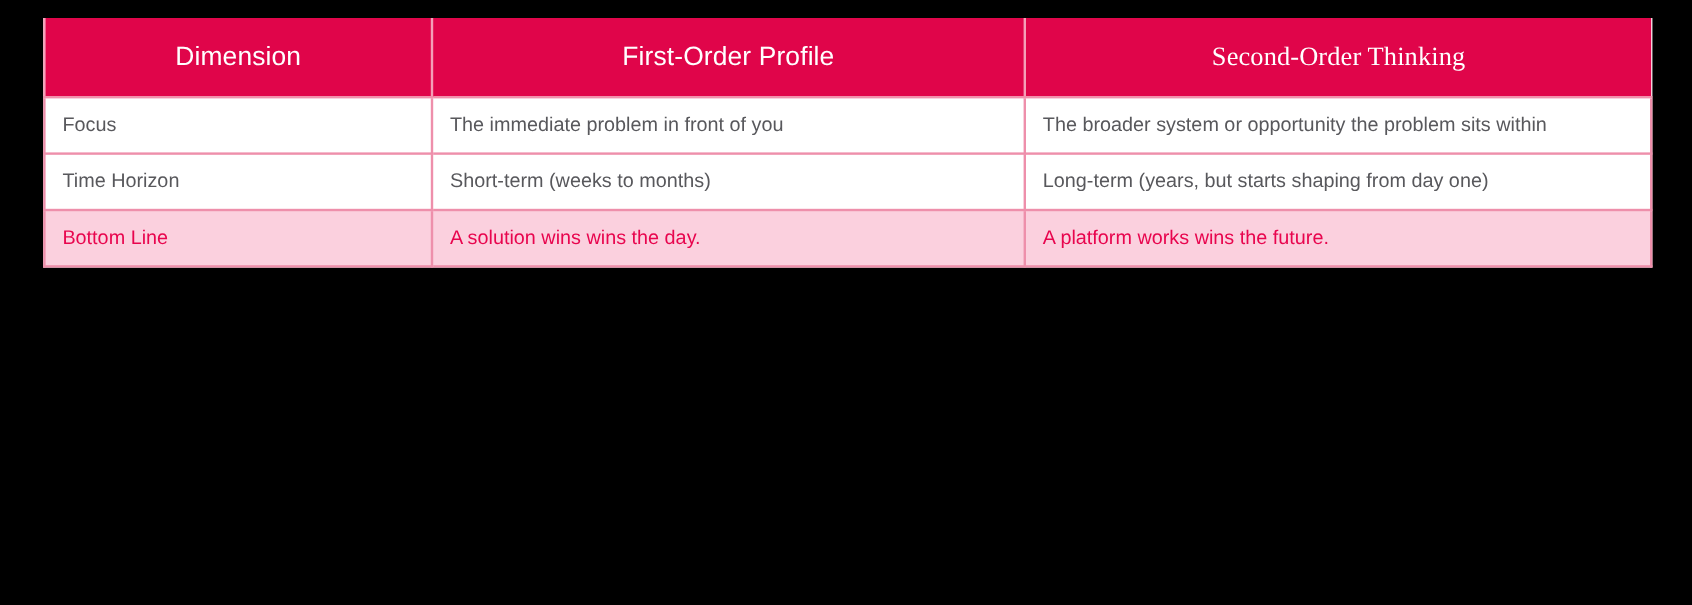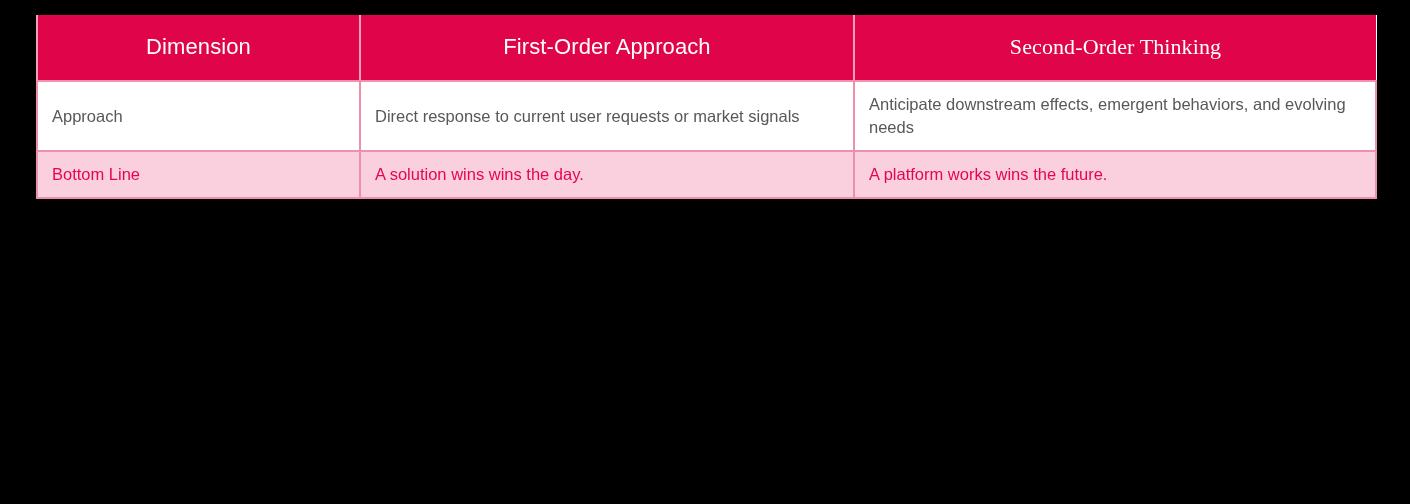--- a/index.html
+++ b/index.html
@@ -76,29 +76,34 @@
 
   <table class="comparison-table">
     <colgroup>
       <col class="col-dim">
       <col class="col-first">
       <col class="col-second">
     </colgroup>
     <thead>
       <tr>
         <th>Dimension</th>
-        <th>First-Order Approach</th>
+        <th>First-Order Profile</th>
         <th>Second-Order Thinking</th>
       </tr>
     </thead>
     <tbody>
       <tr class="data-row">
-        <td class="cell-dim">Approach</td>
-        <td>Direct response to current user requests or market signals</td>
-        <td>Anticipate downstream effects, emergent behaviors, and evolving needs</td>
+        <td class="cell-dim">Focus</td>
+        <td>The immediate problem in front of you</td>
+        <td>The broader system or opportunity the problem sits within</td>
+      </tr>
+      <tr class="data-row">
+        <td class="cell-dim">Time Horizon</td>
+        <td>Short-term (weeks to months)</td>
+        <td>Long-term (years, but starts shaping from day one)</td>
       </tr>
       <tr class="bottom-line">
         <td class="cell-dim">Bottom Line</td>
         <td>A solution wins wins the day.</td>
         <td>A platform works wins the future.</td>
       </tr>
     </tbody>
   </table>
 
 </div>

